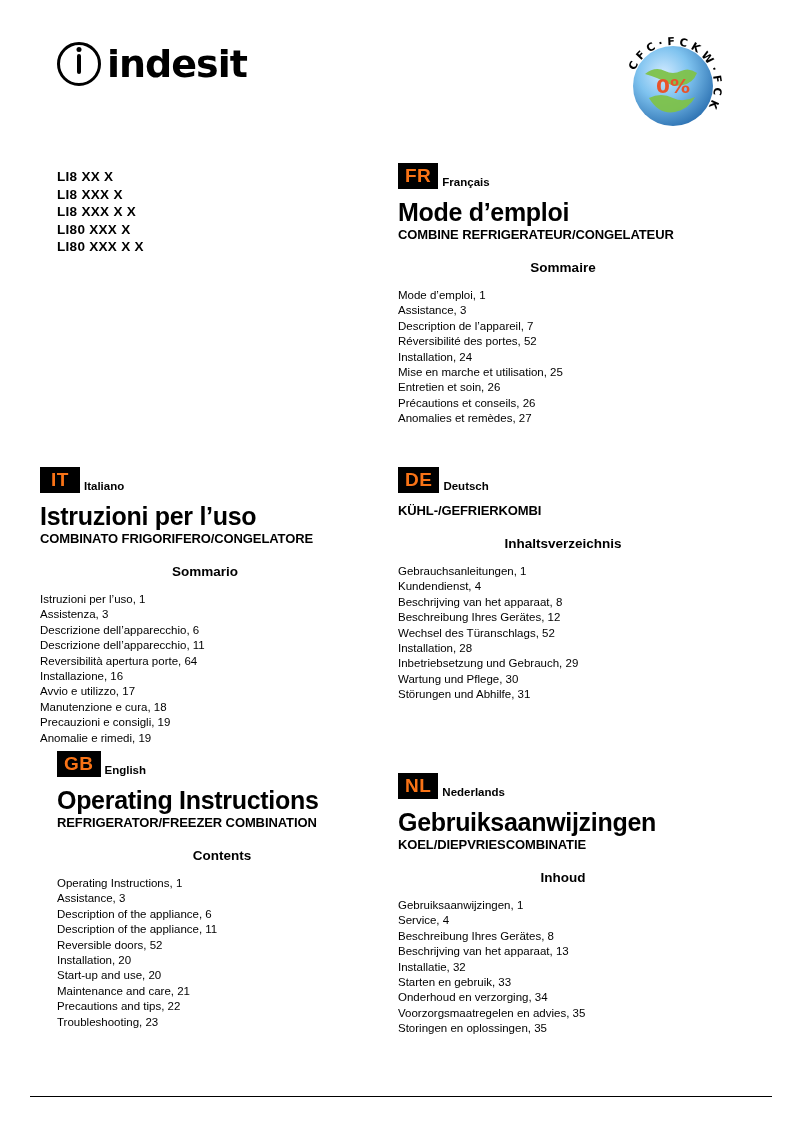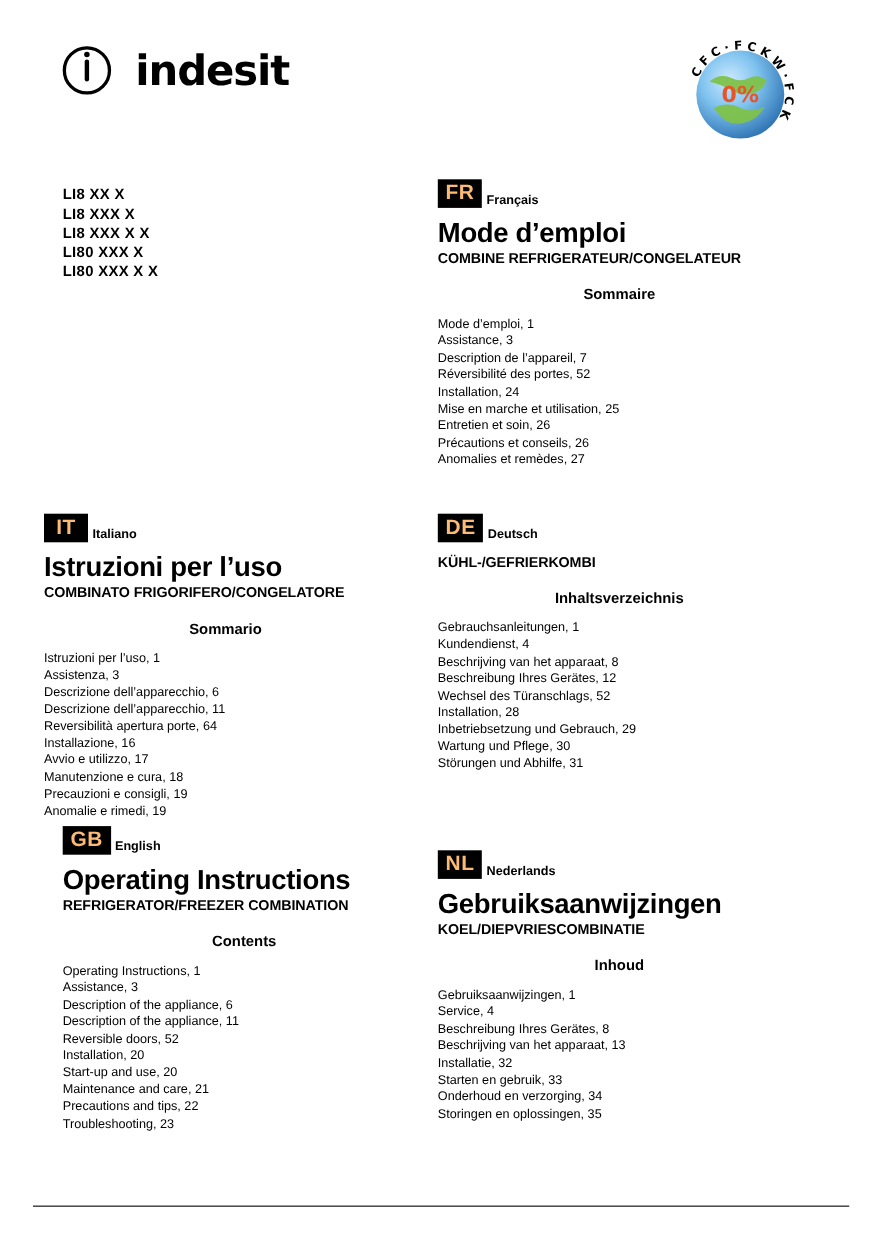--- a/index.html
+++ b/index.html
@@ -22,21 +22,20 @@
     box-sizing: border-box;
   }
 
   
   .brand {
     position: absolute;
     left: 57px;
     top: 42px;
     display: flex;
     align-items: center;
-    gap: 16px;
   }
   .brand-mark {
     width: 44px;
     height: 44px;
     border: 3px solid #000;
     border-radius: 50%;
     position: relative;
     box-sizing: border-box;
     margin-right: 6px;
   }
@@ -95,21 +94,21 @@
     position: absolute;
     width: 330px;
   }
   .flagline {
     display: flex;
     align-items: flex-end;
     margin-bottom: 10px;
   }
   .flag {
     background: #000;
-    color: #fdba74;
+    color: #f97316;
     font-weight: bold;
     font-size: 19px;
     padding: 3px 7px 4px 7px;
     line-height: 1;
     letter-spacing: 0.5px;
     min-width: 26px;
     text-align: center;
   }
   .langname {
     font-size: 11.5px;
@@ -292,18 +291,19 @@
     <div class="subtitle">KOEL/DIEPVRIESCOMBINATIE</div>
     <div class="toc-head">Inhoud</div>
     <div class="toc-list">
       <div>Gebruiksaanwijzingen, 1</div>
       <div>Service, 4</div>
       <div>Beschreibung Ihres Gerätes, 8</div>
       <div>Beschrijving van het apparaat, 13</div>
       <div>Installatie, 32</div>
       <div>Starten en gebruik, 33</div>
       <div>Onderhoud en verzorging, 34</div>
+      <div>Voorzorgsmaatregelen en advies, 35</div>
       <div>Storingen en oplossingen, 35</div>
     </div>
   </div>
 
   <div class="footer-rule"></div>
 </div>
 
 </body></html>

